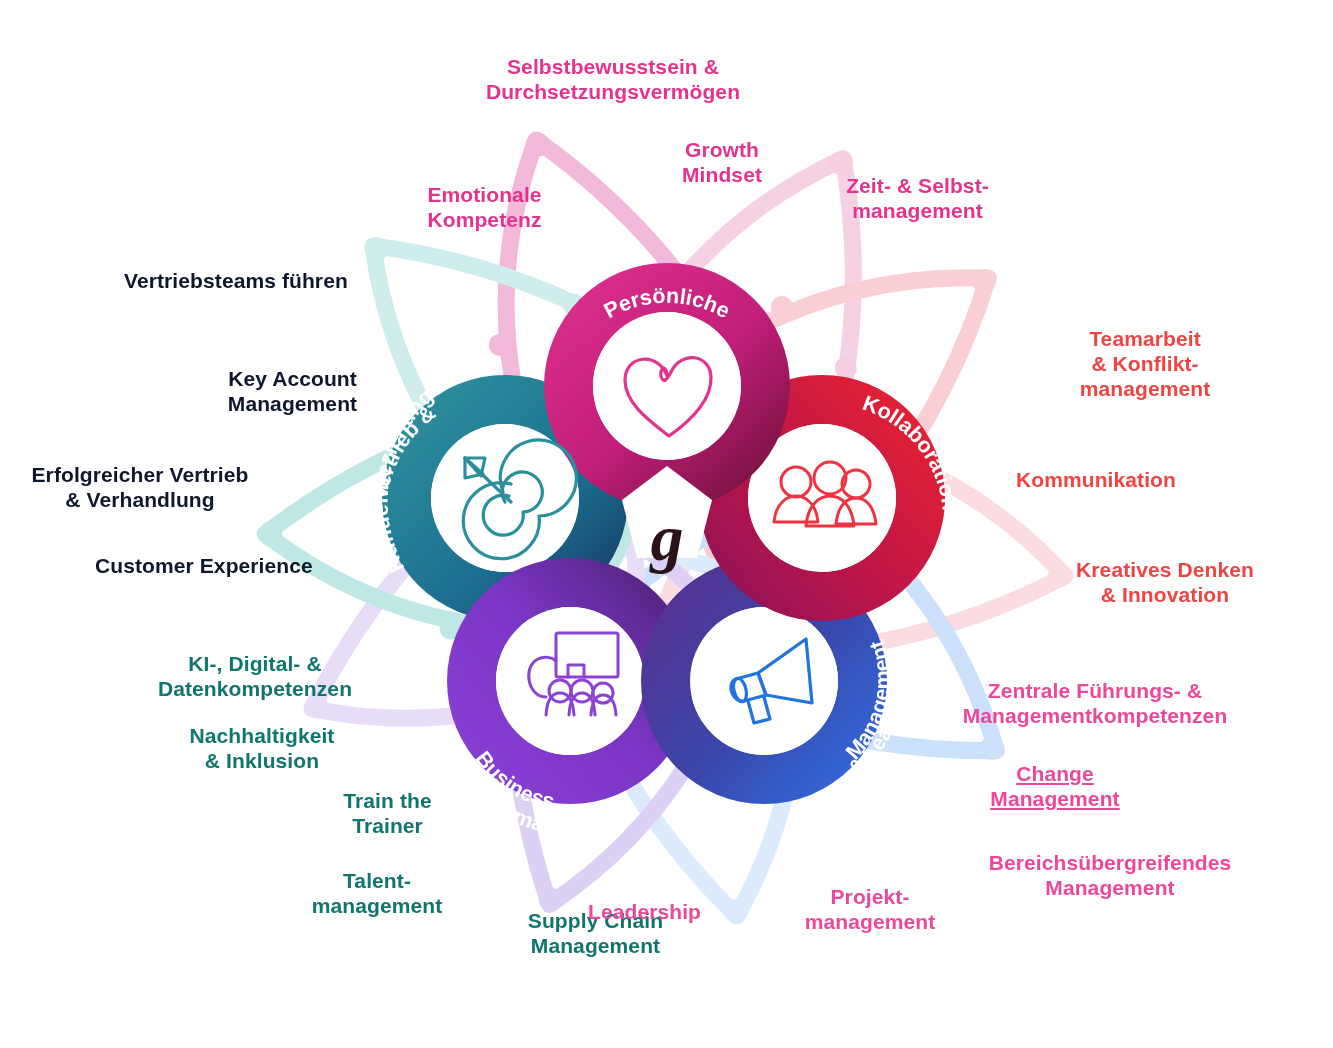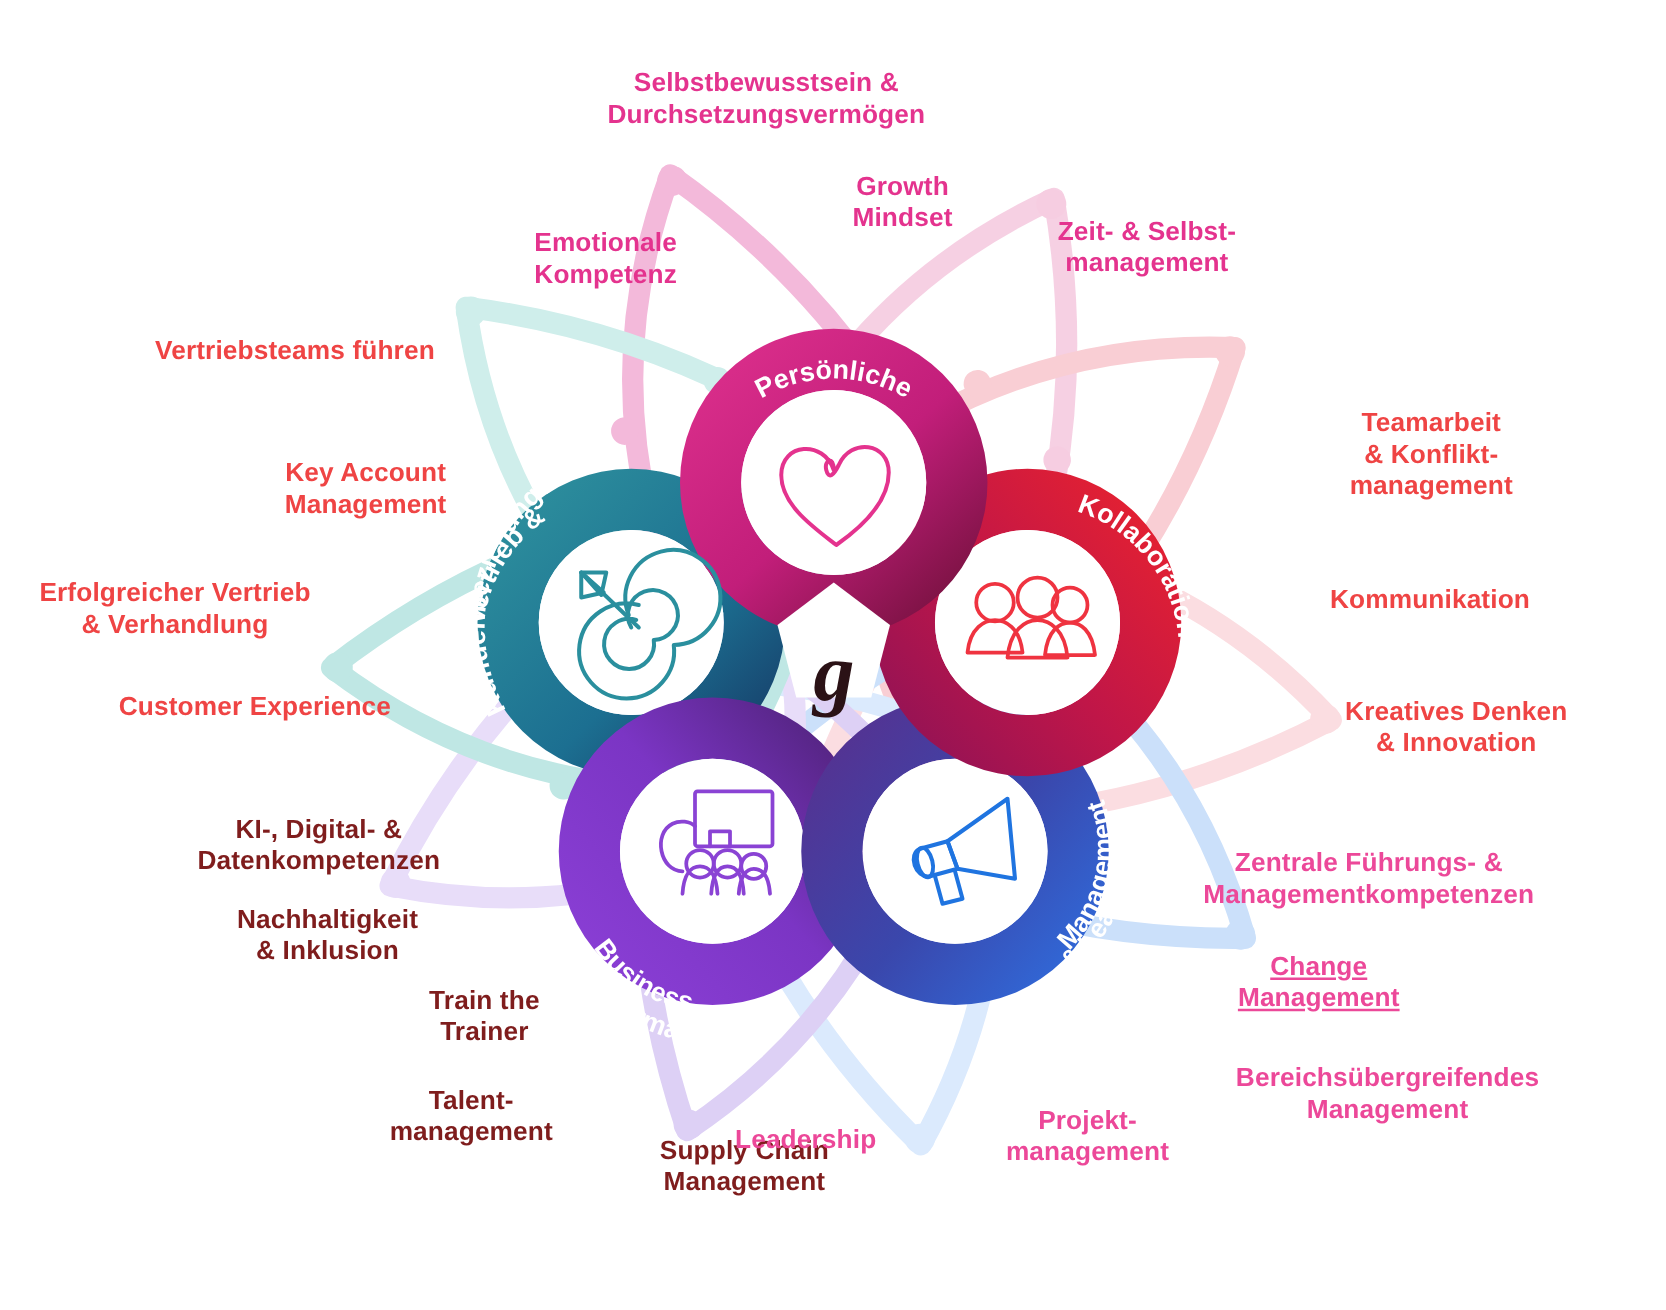--- a/index.html
+++ b/index.html
@@ -4,22 +4,22 @@
 <style>
   html,body{margin:0;padding:0;background:#ffffff;}
   body{width:1333px;height:1048px;overflow:hidden;
        font-family:"Liberation Sans","DejaVu Sans",sans-serif;}
   #stage{position:relative;width:1333px;height:1048px;}
   svg#flower{position:absolute;left:0;top:0;width:1333px;height:1048px;}
   .lbl{position:absolute;font-weight:700;font-size:21px;line-height:1.18;
        letter-spacing:.1px;white-space:pre-line;}
   .c-pink{color:#e4338e;}
   .c-red{color:#ef4444;}
-  .c-teal{color:#ef4444;}
-  .c-purple{color:#7f1d1d;}
+  .c-teal{color:#0f172a;}
+  .c-purple{color:#0f766e;}
   .c-blue{color:#ec4899;}
   .ta-l{text-align:left;}
   .ta-c{text-align:center;}
 </style>
 </head>
 <body>
 
 <div id="stage">
 
   <svg id="flower" viewBox="0 0 1333 1048">
@@ -258,21 +258,21 @@
   <div class="lbl c-pink ta-c" style="left:392px;top:183px;width:185px;">Emotionale
 Kompetenz</div>
 
   <div class="lbl c-pink ta-c" style="left:830px;top:174px;width:175px;">Zeit- &amp; Selbst-
 management</div>
 
   <div class="lbl c-red ta-c" style="left:1055px;top:327px;width:180px;">Teamarbeit
 &amp; Konflikt-
 management</div>
 
-  <div class="lbl c-red ta-l" style="left:1016px;top:468px;width:200px;margin-left:48px;">Kommunikation</div>
+  <div class="lbl c-red ta-l" style="left:1016px;top:468px;width:200px;">Kommunikation</div>
 
   <div class="lbl c-red ta-c" style="left:1065px;top:558px;width:200px;">Kreatives Denken
 &amp; Innovation</div>
 
   <div class="lbl c-teal ta-l" style="left:124px;top:269px;width:260px;">Vertriebsteams führen</div>
 
   <div class="lbl c-teal ta-c" style="left:200px;top:367px;width:185px;">Key Account
 Management</div>
 
   <div class="lbl c-teal ta-c" style="left:25px;top:463px;width:230px;">Erfolgreicher Vertrieb

